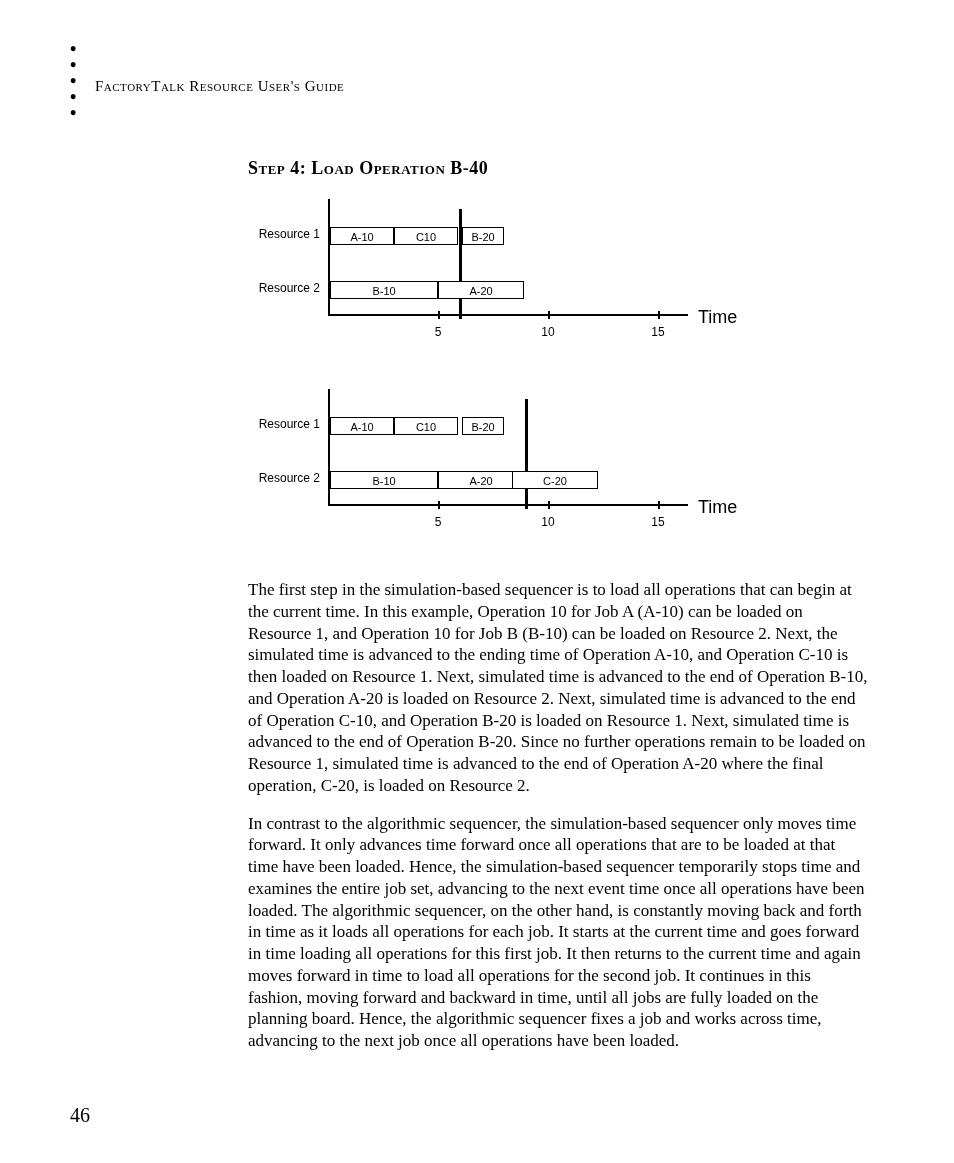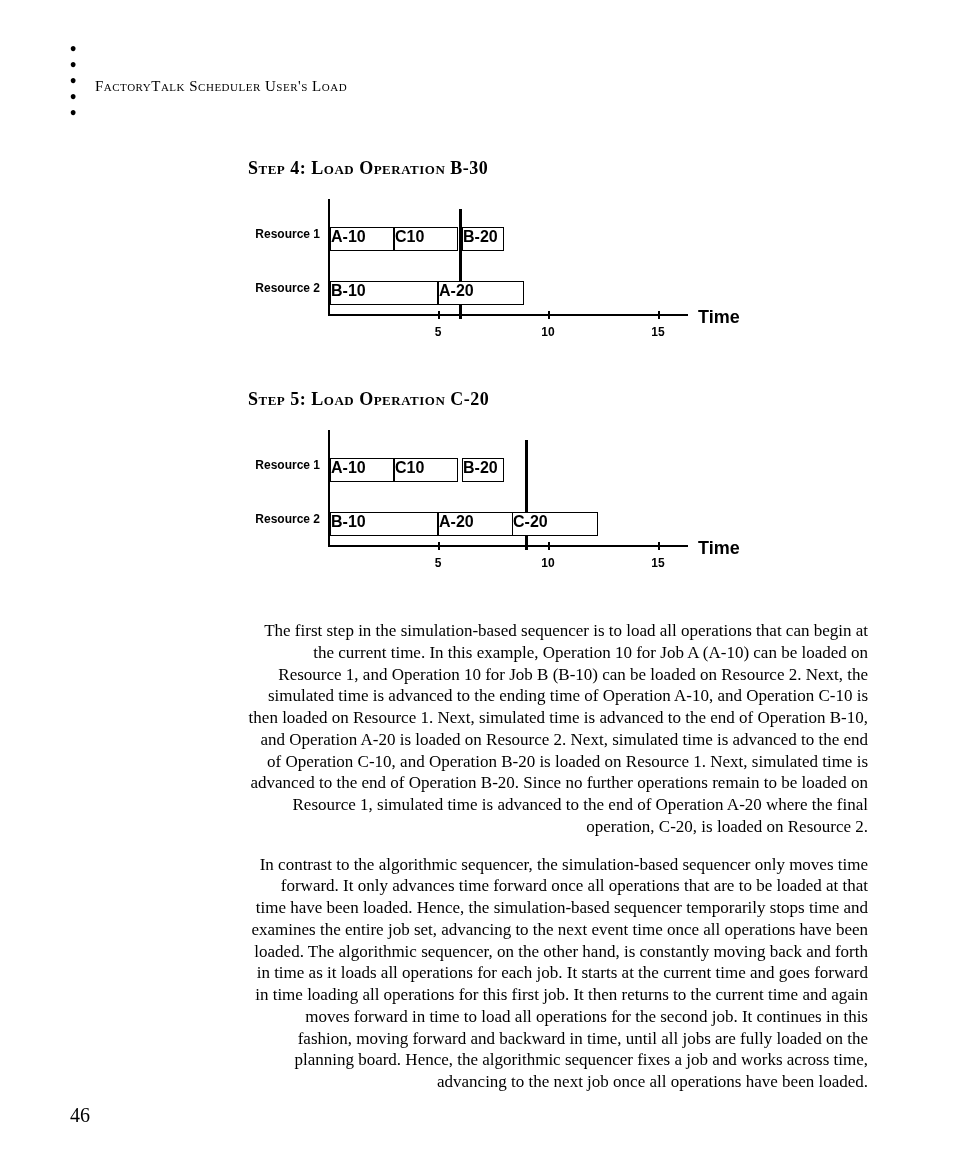--- a/index.html
+++ b/index.html
@@ -51,21 +51,20 @@
     letter-spacing: 0.5px;
     margin-bottom: 20px;
   }
 
   
   .chart {
     position: relative;
     height: 160px;
     margin-bottom: 30px;
     font-family: Arial, Helvetica, sans-serif;
-    font-weight: bold;
   }
   .chart .ylab {
     position: absolute;
     font-size: 12px;
     text-align: right;
     width: 72px;
   }
   .chart .axis-area {
     position: absolute;
     left: 80px;
@@ -106,66 +105,66 @@
   .chart .timelabel {
     position: absolute;
     left: 370px;
     top: 108px;
     font-size: 18px;
   }
   .chart .row1 { top: 28px; }
   .chart .row2 { top: 82px; }
   .chart .op {
     position: absolute;
-    height: 24px;
+    height: 18px;
     border: 1px solid #000;
     background: #fff;
-    font-size: 16px;
+    font-size: 11px;
     line-height: 18px;
-    text-align: left;
+    text-align: center;
     box-sizing: border-box;
   }
   .chart .marker {
     position: absolute;
     top: 10px;
     height: 110px;
     width: 0;
     border-left: 3px solid #000;
   }
 
   .para {
     font-size: 17px;
     line-height: 1.28;
     margin-bottom: 16px;
-    text-align: right;
+    text-align: left;
   }
 
   .page-number {
     position: absolute;
     left: 70px;
     bottom: 36px;
     font-size: 20px;
   }
 </style>
 </head>
 <body>
 
 <div class="page">
   <div class="bullets">
     <span>•</span>
       <span>•</span>
       <span>•</span>
       <span>•</span>
       <span>•</span>
   </div>
-  <div class="header-line">FactoryTalk Scheduler User's Load</div>
+  <div class="header-line">FactoryTalk Resource User's Guide</div>
 
   <div class="content">
 
-    <div class="step-title">Step 4: Load Operation B-30</div>
+    <div class="step-title">Step 4: Load Operation B-40</div>
 
     <div class="chart">
       <div class="ylab row1" style="top:28px;left:0;">Resource 1</div>
       <div class="ylab row2" style="top:82px;left:0;">Resource 2</div>
       <div class="axis-area">
         <div class="yaxis"></div>
         <div class="xaxis"></div>
 
         <div class="tick" style="left:110px;"></div>
         <div class="tick" style="left:220px;"></div>
@@ -179,21 +178,20 @@
 
         <div class="op row1" style="left:2px;width:64px;">A-10</div>
         <div class="op row1" style="left:66px;width:64px;">C10</div>
         <div class="op row1" style="left:134px;width:42px;">B-20</div>
 
         <div class="op row2" style="left:2px;width:108px;">B-10</div>
         <div class="op row2" style="left:110px;width:86px;">A-20</div>
       </div>
     </div>
 
-    <div class="step-title">Step 5: Load Operation C-20</div>
 
     <div class="chart">
       <div class="ylab row1" style="top:28px;left:0;">Resource 1</div>
       <div class="ylab row2" style="top:82px;left:0;">Resource 2</div>
       <div class="axis-area">
         <div class="yaxis"></div>
         <div class="xaxis"></div>
         <div class="tick" style="left:110px;"></div>
         <div class="tick" style="left:220px;"></div>
         <div class="tick" style="left:330px;"></div>

